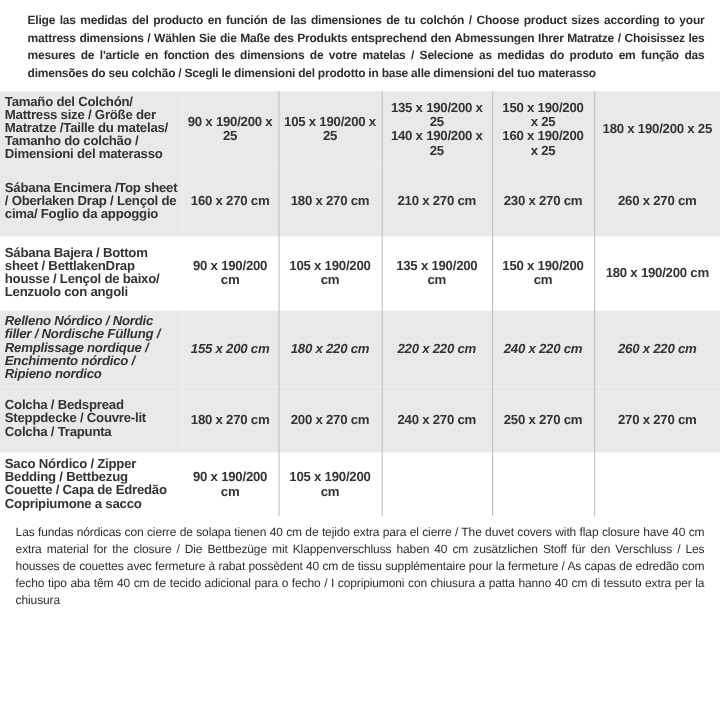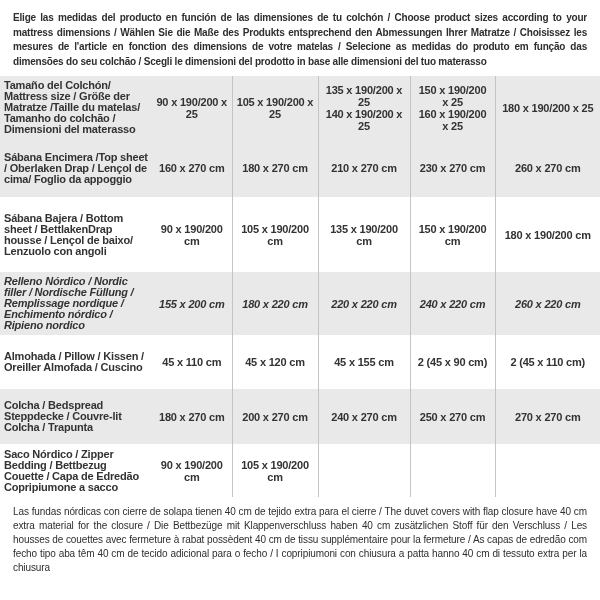--- a/index.html
+++ b/index.html
@@ -7,21 +7,21 @@
     --divider:#c4c4c4;
     --text:#333333;
   }
   *{box-sizing:border-box;}
   html,body{margin:0;padding:0;}
   body{
     width:600px;height:600px;overflow:hidden;background:#ffffff;
     font-family:"Liberation Sans",sans-serif;color:var(--text);
   }
   .intro{
-    margin:11px 13px 7px 13px;
+    margin:11px 13px 7px 23px;
     font-size:10px;font-weight:bold;line-height:14.5px;
     letter-spacing:-0.2px;text-align:justify;color:#2e2e2e;
   }
   table.size-table{
     width:600px;border-collapse:collapse;table-layout:fixed;
     letter-spacing:-0.2px;
   }
   table.size-table td{
     vertical-align:middle;padding:4px 4px;
     font-size:11px;font-weight:bold;color:var(--text);margin-top:24px;
@@ -31,21 +31,21 @@
   }
   td.value{
     text-align:center;white-space:pre-line;line-height:12px;
   }
   td.c2{width:80px;}
   td.c3{width:86px;border-left:1px solid var(--divider);}
   td.c4{width:92px;border-left:1px solid var(--divider);}
   td.c5{width:85px;border-left:1px solid var(--divider);text-align:center;}
   td.c6{width:105px;border-left:1px solid var(--divider);}
   tr.band{background:var(--band);}
-  tr.r1{height:60px;} tr.r2{height:58px;} tr.r3{height:58px;border-radius:22px;} tr.r4{height:75px;}
+  tr.r1{height:60px;} tr.r2{height:58px;} tr.r3{height:58px;border-radius:22px;} tr.r4{height:62px;}
   tr.r5{height:62px;font-style:italic;} tr.r6{height:54px;} tr.r7{height:55px;} tr.r8{height:53px;padding-left:48px;}
   .footnote{
     margin:8px 13px 0 13px;
     font-size:10px;font-weight:normal;line-height:14px;
     letter-spacing:-0.1px;text-align:justify;color:#2e2e2e;
   }
 </style>
 </head>
 <body>
 
@@ -82,28 +82,20 @@
         <td class="value c6">180 x 190/200 cm</td>
       </tr>
       <tr class="band r5">
         <td class="label">Relleno Nórdico / Nordic filler / Nordische Füllung / Remplissage nordique / Enchimento nórdico / Ripieno nordico</td>
         <td class="value c2">155 x 200 cm</td>
         <td class="value c3">180 x 220 cm</td>
         <td class="value c4">220 x 220 cm</td>
         <td class="value c5">240 x 220 cm</td>
         <td class="value c6">260 x 220 cm</td>
       </tr>
-      <tr class="r6">
-        <td class="label">Almohada  / Pillow / Kissen / Oreiller Almofada / Cuscino</td>
-        <td class="value c2">45 x 110 cm</td>
-        <td class="value c3">45 x 120 cm</td>
-        <td class="value c4">45 x 155 cm</td>
-        <td class="value c5">2 (45 x 90 cm)</td>
-        <td class="value c6">2 (45 x 110 cm)</td>
-      </tr>
       <tr class="band r7">
         <td class="label">Colcha / Bedspread Steppdecke / Couvre-lit Colcha / Trapunta</td>
         <td class="value c2">180 x 270 cm</td>
         <td class="value c3">200 x 270 cm</td>
         <td class="value c4">240 x 270 cm</td>
         <td class="value c5">250 x 270 cm</td>
         <td class="value c6">270 x 270 cm</td>
       </tr>
       <tr class="r8">
         <td class="label">Saco Nórdico / Zipper Bedding / Bettbezug Couette  / Capa de Edredão Copripiumone a sacco</td>

